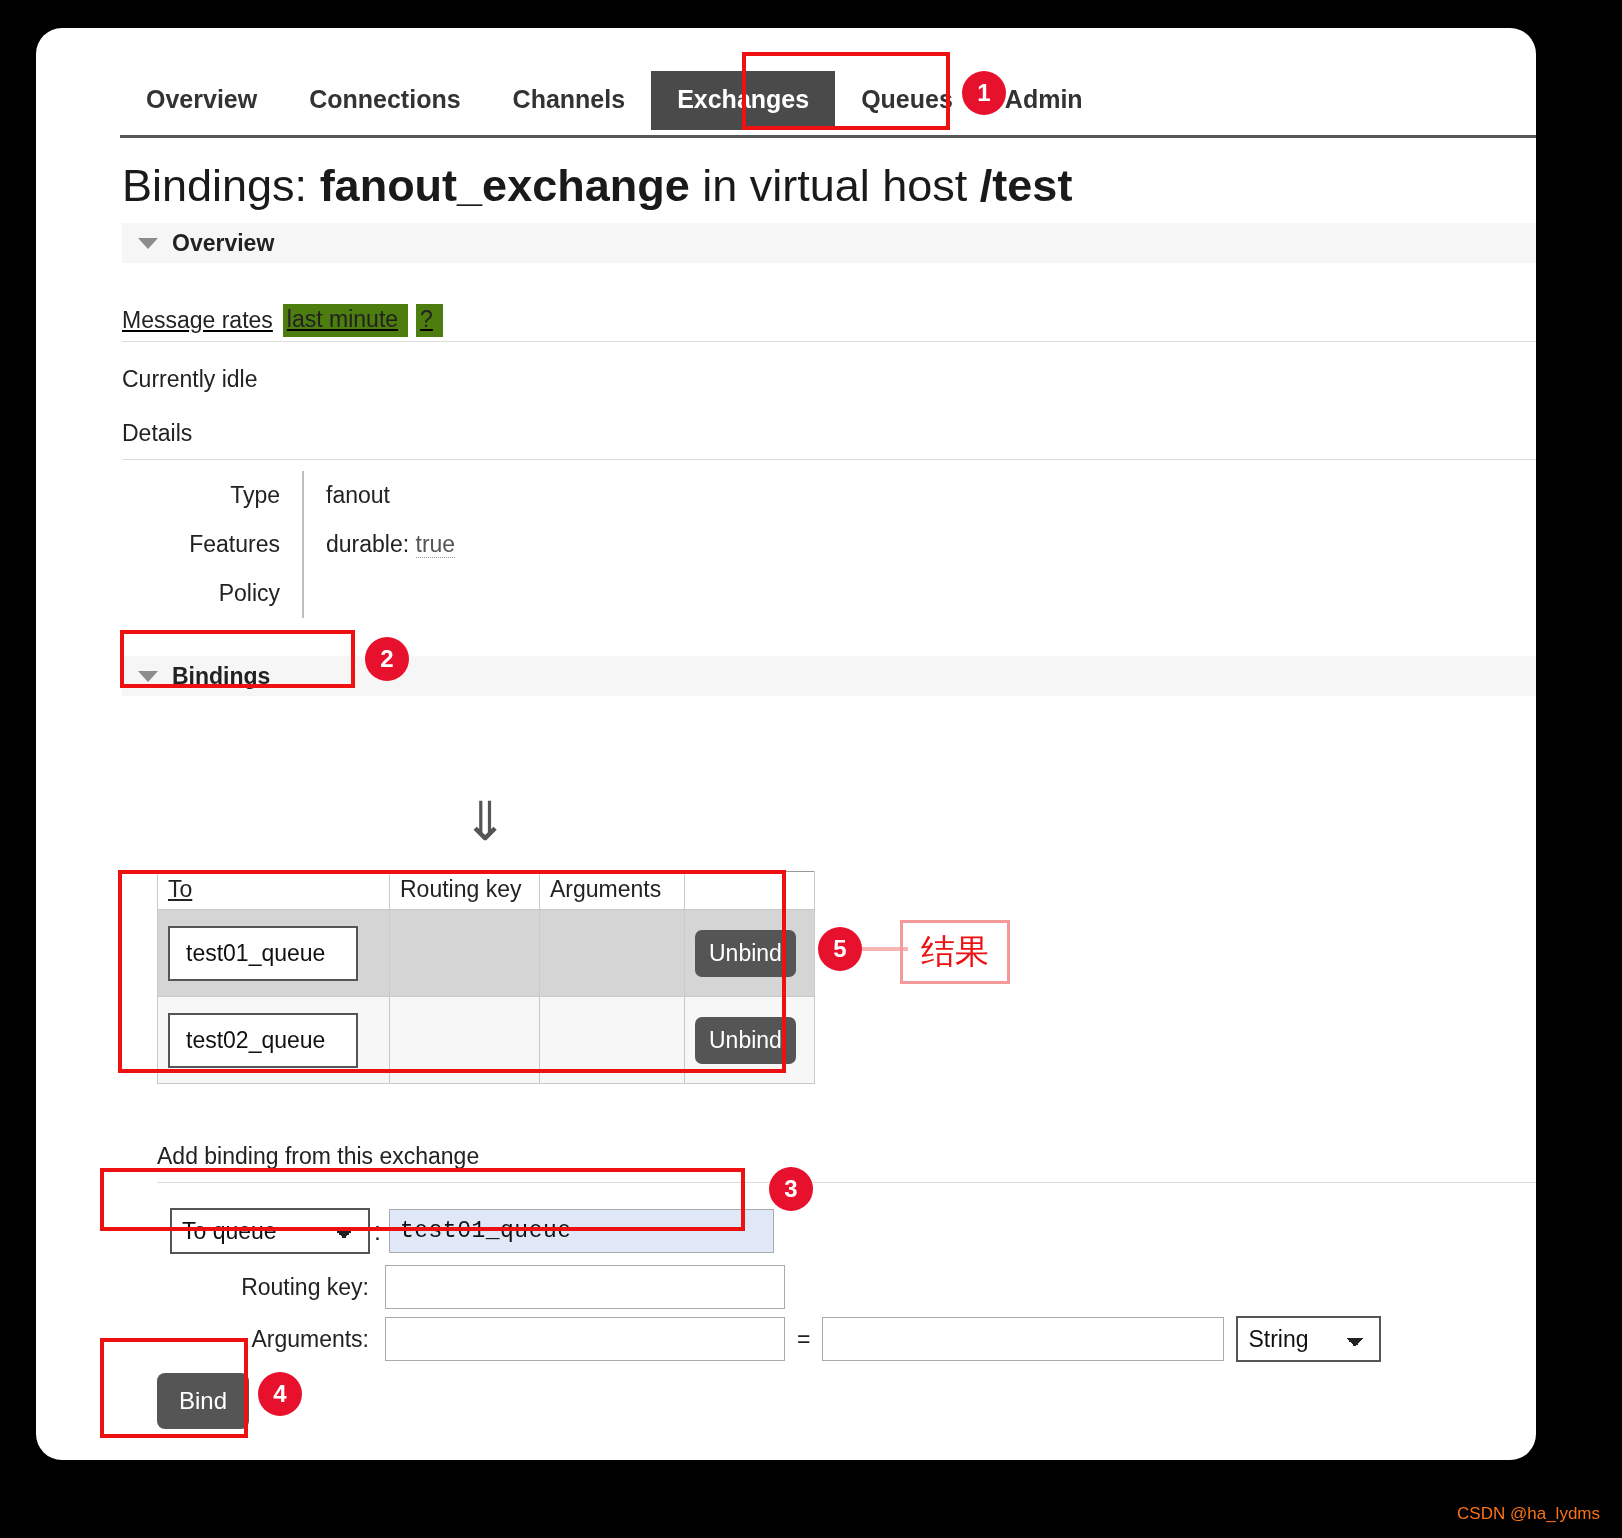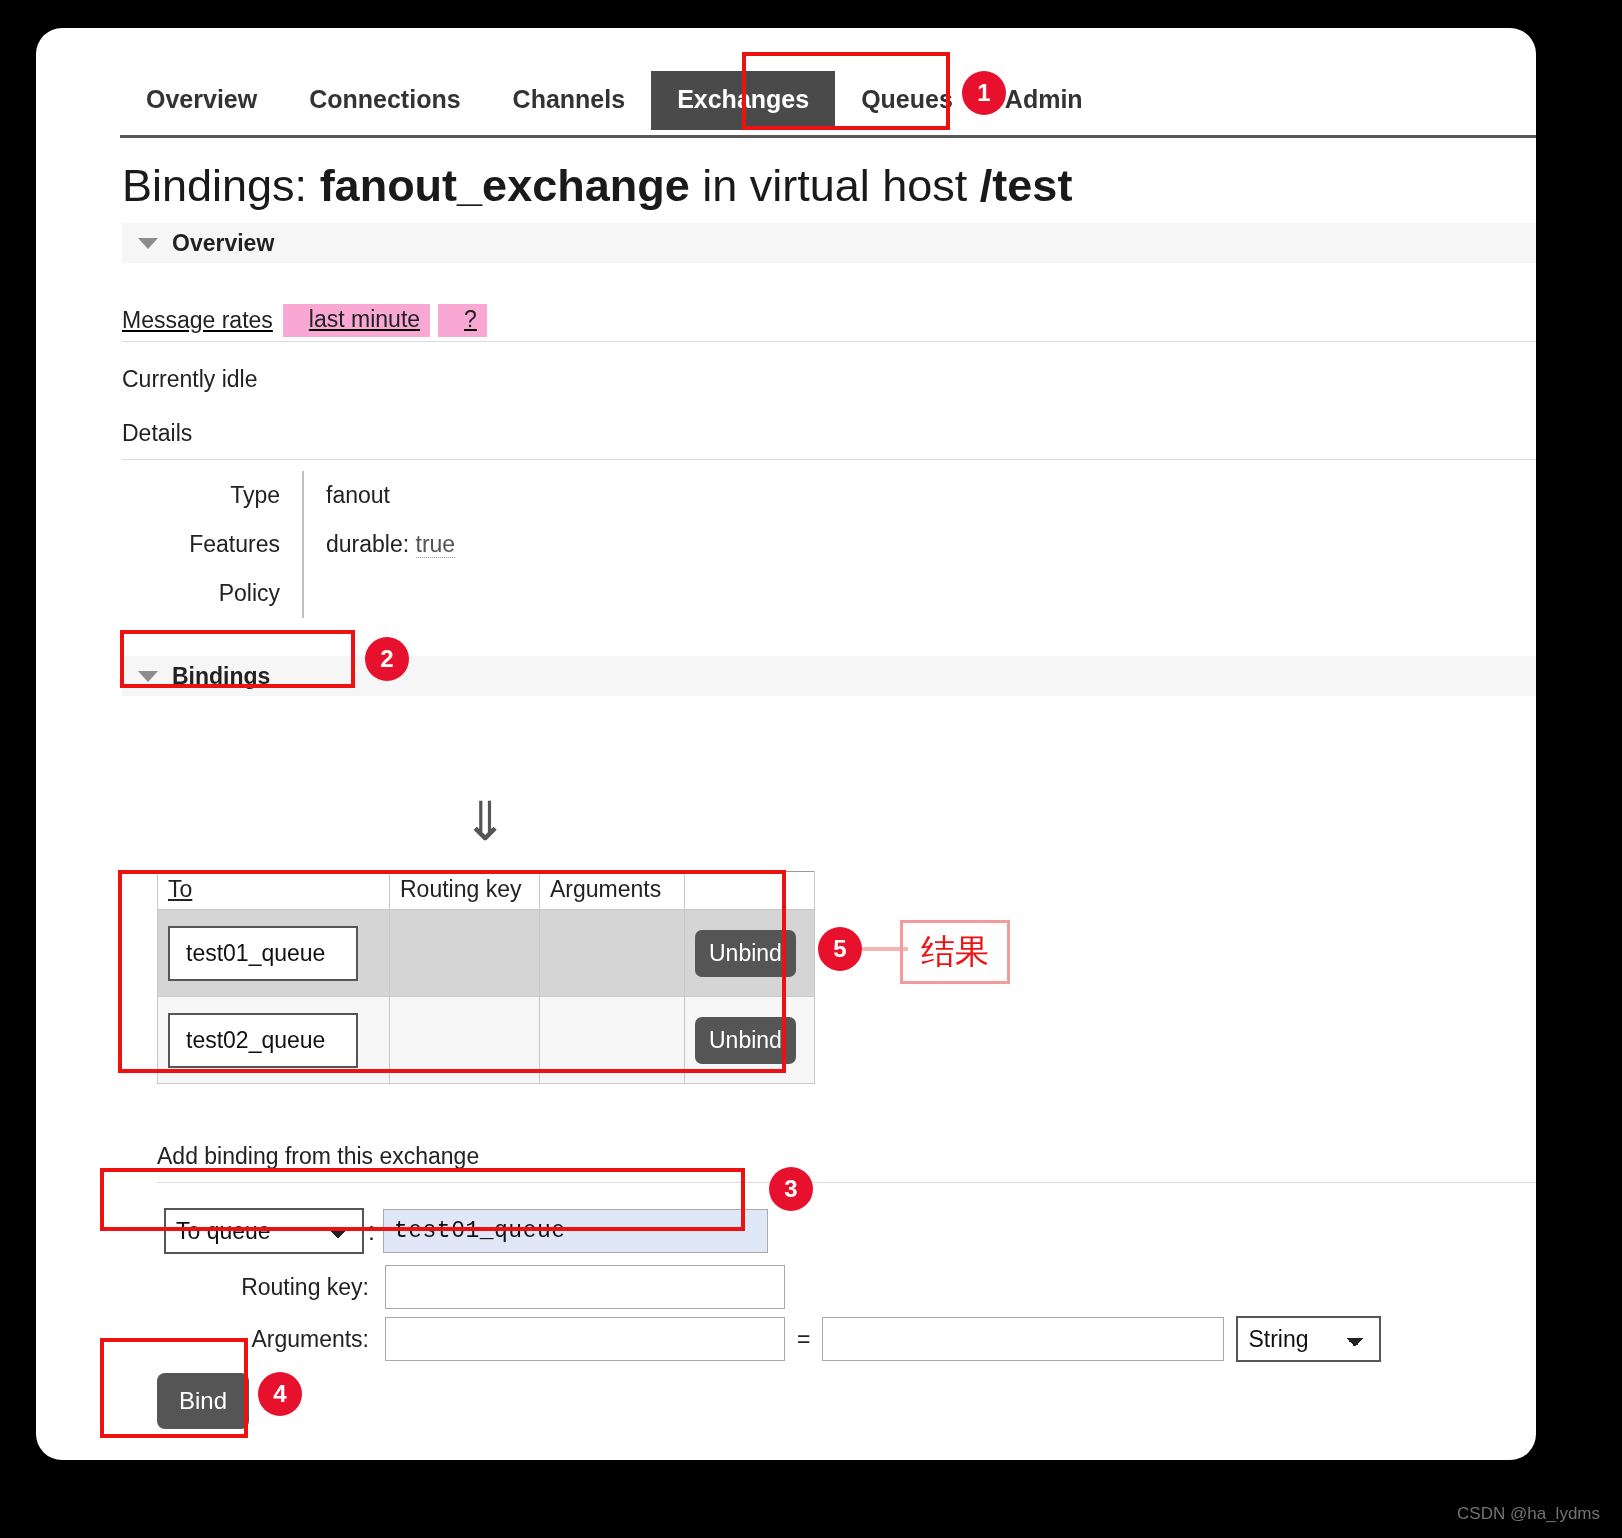--- a/index.html
+++ b/index.html
@@ -102,22 +102,22 @@
     left: 86px; top: 272px;
     width: 1414px; height: 42px;
     border-bottom: 1px solid #dcdcdc;
     display: flex; align-items: center; text-decoration: underline;
   }
   .mrates .lbl {
     font-size: 23px; color: #222; margin-right: 10px;
   }
   .chip {
     font-size: 23px; color: #222;
-    background: #f9a8d4;
-    padding: 4px 10px 6px 26px;
+    background: #4d7c0f;
+    padding: 4px 10px 6px 4px;
     line-height: 1;
   }
   .chip + .chip { margin-left: 8px; }
 
   .idle-line {
     position: absolute;
     left: 86px; top: 338px;
     font-size: 23px; color: #222;
   }
   .details-line {
@@ -230,21 +230,21 @@
     left: 121px; top: 1115px;
     width: 1379px;
     font-size: 23px; color: #222;
     padding-bottom: 12px;
     border-bottom: 1px solid #dcdcdc;
   }
   .form-row {
     position: absolute;
     display: flex; align-items: center;
   }
-  #row-toqueue { left: 128px; top: 1180px; }
+  #row-toqueue { left: 134px; top: 1180px; }
   #row-rk      { left: 121px; top: 1237px; }
   #row-args    { left: 121px; top: 1288px; }
 
   .sel {
     font-size: 23px;
     font-family: "Liberation Sans", sans-serif;
     border: 2px solid #555;
     background: #ffffff;
     color: #111;
     padding: 8px 10px;
@@ -327,21 +327,21 @@
     font-size: 34px;
     padding: 6px 18px;
     background: transparent;
     font-family: "DejaVu Sans", sans-serif;
   }
 
   
   .watermark {
     position: absolute;
     right: 22px; bottom: 14px;
-    color: #737373;
+    color: #f97316;
     font-size: 17px;
     font-family: "Liberation Sans", sans-serif;
   }
 </style>
 </head>
 <body>
 
 <div id="root">
   <div class="card">
     <div class="card-inner">

